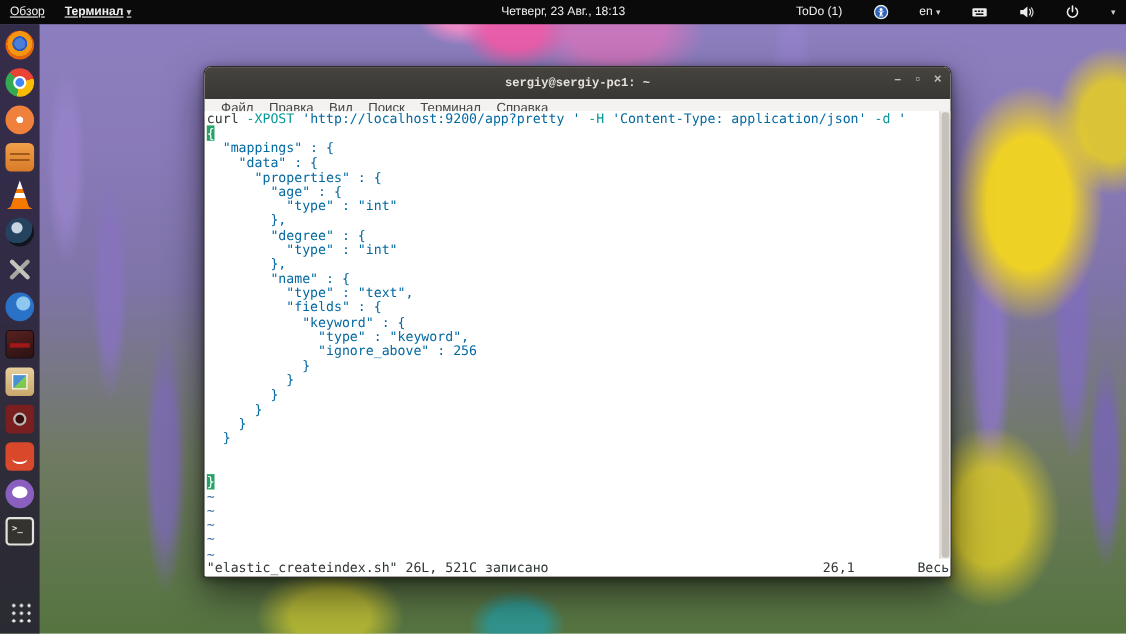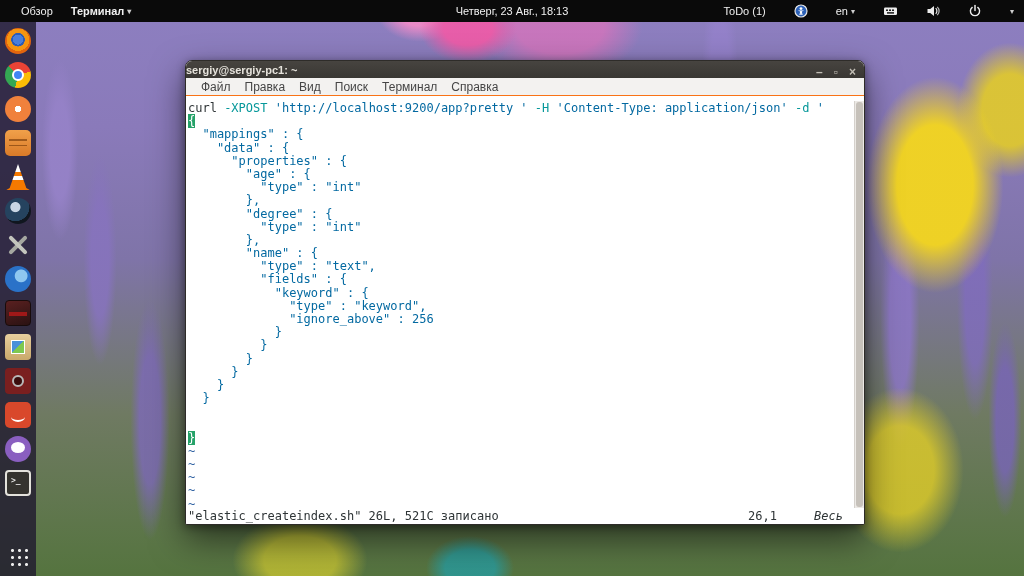--- a/index.html
+++ b/index.html
@@ -26,21 +26,21 @@
       radial-gradient(22px 130px at 1005px 420px, rgba(120,100,185,.8) 0 40%, transparent 75%),
       linear-gradient(180deg, #8d7fc0 0%, #8a7aba 22%, #7f74a8 45%, #6f7a62 72%, #55743f 100%);
   }
 
   
   .topbar {
     position:absolute; left:0; top:0; width:1024px; height:22px; z-index:30;
     background:#0a0a0a; color:#f0f0f0; font-size:11px;
     display:flex; align-items:center;
   }
-  .tb-left { display:flex; align-items:flex-end; gap:18px; padding-left:21px; }
+  .tb-left { display:flex; align-items:flex-end; gap:18px; padding-left:9px;text-decoration:underline; }
   .tb-app { font-weight:bold; display:flex; align-items:center; gap:3px; }
   .caret { font-size:8px; color:#cfcfcf; }
   .tb-clock { position:absolute; left:0; right:0; text-align:center; pointer-events:none; }
   .tb-right { margin-left:auto; display:flex; align-items:center; gap:28px; padding-right:10px; z-index:2; }
   .tb-right span { display:flex; align-items:center; gap:3px; }
   .tb-icn svg { display:block; }
 
   
   .dock {
     position:absolute; left:0; top:22px; bottom:0; width:36px; z-index:20;
@@ -91,26 +91,26 @@
   .icon-terminal::after { content:">_"; position:absolute; left:4px; top:4px; }
   .show-apps { margin-top:auto; margin-bottom:10px; width:20px; height:20px;
     background:radial-gradient(circle, #ececec 1.3px, transparent 1.6px);
     background-size:7px 7px; background-position:1px 1px; }
 
   
   .window { position:absolute; left:185px; top:60px; width:680px; height:465px; z-index:10;
     border-radius:7px 7px 2px 2px; overflow:hidden; background:#ffffff;
     box-shadow:0 14px 34px rgba(0,0,0,.55), 0 2px 8px rgba(0,0,0,.4);
     border:1px solid #2e2c29; }
-  .titlebar { height:17px; background:linear-gradient(#474440,#393733);
-    display:flex; align-items:center; justify-content:flex-start; position:relative;
-    color:#e6e3dc; font-size:11px; font-weight:bold; }
+  .titlebar { height:29px; background:linear-gradient(#474440,#393733);
+    display:flex; align-items:center; justify-content:center; position:relative;
+    color:#e6e3dc; font-size:11px; font-weight:bold;font-family:Liberation Mono, monospace; }
   .win-controls { position:absolute; right:8px; top:0; height:21px; display:flex; align-items:center; gap:11px; }
   .win-btn { color:#c2beb5; font-size:12px; line-height:1; cursor:default; }
-  .menubar { height:18px; background:#f3f2f0; border-bottom:1px solid #f97316;
+  .menubar { height:18px; background:#f3f2f0; border-bottom:3px solid #f97316;
     display:flex; align-items:center; padding-left:8px; font-size:12px; color:#454545; }
   .menu-item { padding:0 7px; }
 
   .screen { position:absolute; left:0; right:0; top:40px; bottom:16px; background:#fff; overflow:hidden; }
   .buffer { position:absolute; left:2px; top:1px; right:11px;
     font:12px "DejaVu Sans Mono", monospace; color:#2e3436; }
   .tline { height:13.2px; line-height:13.2px; white-space:pre; }
   .seg-p { color:#2e3436;margin-top:48px; }
   .seg-o { color:#06989a; }
   .seg-s { color:#0369a1; }
@@ -119,21 +119,21 @@
 
   .vscroll { position:absolute; right:0; top:40px; bottom:16px; width:10px;
     background:#ece9e5; border-left:1px solid #d5d1cc; }
   .vscroll .thumb { position:absolute; left:1px; right:1px; top:1px; bottom:1px;
     background:#c6c1ba; border-radius:3px; }
 
   .statusline { position:absolute; left:0; right:0; bottom:0; height:16px; background:#fff;
     font:12px "DejaVu Sans Mono", monospace; color:#2e3436; }
   .statusline .msg { position:absolute; left:2px; top:1px; }
   .statusline .pos { position:absolute; left:562px; top:1px; }
-  .statusline .scr { position:absolute; left:628px; top:1px;font-style:italic; }
+  .statusline .scr { position:absolute; left:648px; top:1px; }
 </style>
 </head>
 <body>
 
 <div class="wallpaper"></div>
 
 <div class="topbar">
   <div class="tb-left">
     <span>Обзор</span>
     <span class="tb-app">

